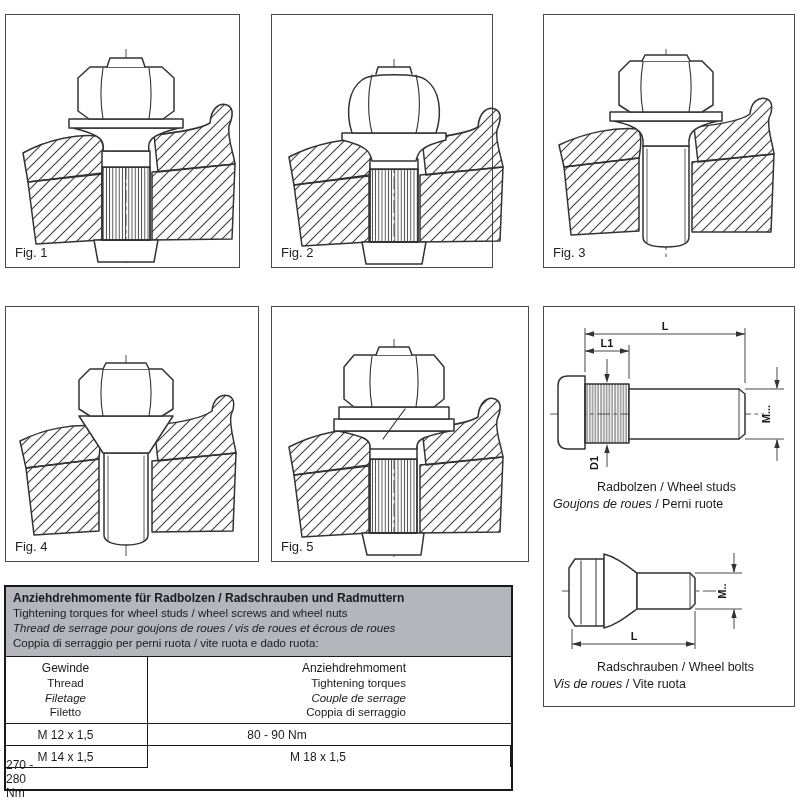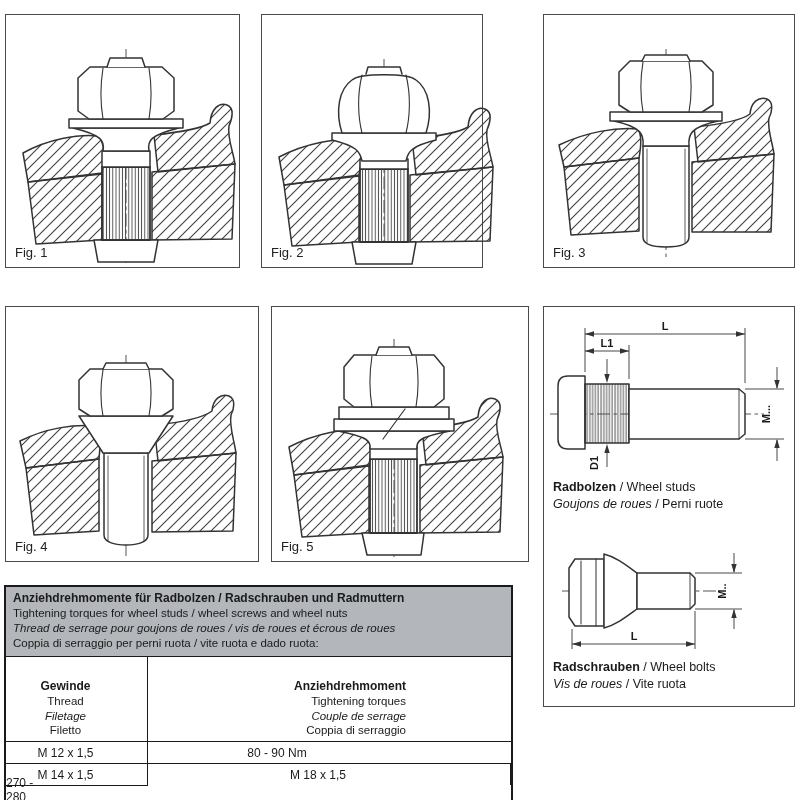--- a/index.html
+++ b/index.html
@@ -2,34 +2,34 @@
 <html><head>
 <meta charset="utf-8">
 <style>
   html,body{margin:0;padding:0;background:#fff;}
   body{width:800px;height:800px;font-family:"Liberation Sans",sans-serif;color:#1a1a1a;position:relative;}
   .page{position:absolute;left:0;top:0;width:800px;height:800px;background:#fff;}
   .panel{position:absolute;border:1.6px solid #4a4a4a;background:#fff;box-sizing:border-box;}
   .panel svg{position:absolute;left:0;top:0;}
   .figlabel{position:absolute;left:9px;bottom:7px;font-size:13px;color:#222;}
   .cap{position:absolute;left:9px;font-size:12.5px;line-height:16.5px;color:#1a1a1a;white-space:nowrap;}
-  .cap b{font-weight:bold;}
+  .cap b{font-weight:normal;margin-left:44px;}
   .cap i{font-style:italic;}
   
   .tt{position:absolute;left:4px;top:585px;width:509px;box-sizing:border-box;border:2px solid #1a1a1a;font-size:11.5px;background:#fff;}
   .tt-head{padding:4px 17px 5px 7px;line-height:15px;border-bottom:1.8px solid #1a1a1a;}
   .tt-head .l1{font-weight:bold;font-size:12px;}
   .tt-head .l3{font-style:italic;}
   .tt-grid{display:grid;grid-template-columns:142px 1fr;}
   .cell{box-sizing:border-box;}
   .c1{border-right:1.7px solid #1a1a1a;}
   .ch{padding:4px 0 3px 0;text-align:center;line-height:14.8px;}
   .ch.c1{padding-right:22px;}
   .ch.c2{padding-right:105px;text-align:right;}
-  .ch .b{font-weight:bold;font-size:12px;margin-top:18px;}
+  .ch .b{font-weight:normal;font-size:12px;}
   .ch .i{font-style:italic;}
   .dr{border-top:1.7px solid #1a1a1a;height:22px;display:flex;align-items:center;justify-content:center;font-size:12px;}
   .dr.c1{padding-right:22px;}
   .dr.c2{padding-right:105px;}
   
   .ln{stroke:#333;fill:none;stroke-width:1.5;stroke-linejoin:round;stroke-linecap:round;}
   .thin{stroke:#333;stroke-width:0.9;fill:none;}
   .dimtxt{font-family:"Liberation Sans",sans-serif;font-size:11px;font-weight:bold;fill:#1a1a1a;}
 </style>
 </head>
@@ -61,21 +61,21 @@
         <path d="M67,113 C96,120 99,126 97,136 L143,136 C141,126 144,120 173,113 Z" fill="#fff"></path>
         <rect x="63" y="104" width="114" height="9" fill="#fff"></rect>
         <path d="M84,52 L156,52 L168,63 L168,96 L157,104 L83,104 L72,96 L72,63 Z" fill="#fff"></path>
         <path d="M97,53 C94,72 94,86 97,104 M143,53 C146,72 146,86 143,104" stroke-width="1.1"></path>
         <path d="M101,52 L104,43 L136,43 L139,52" fill="#fff"></path>
       </g>
     </svg>
     <div class="figlabel">Fig. 1</div>
   </div>
 
-  <div class="panel" style="left:261px;top:14px;width:222px;height:254px">
+  <div class="panel" style="left:271px;top:14px;width:222px;height:254px">
     <svg width="254" height="250" viewBox="0 0 254 250">
       <defs>
         <pattern id="h2" patternUnits="userSpaceOnUse" width="11" height="11">
           <path d="M-3,14 L14,-3 M-3,3 L3,-3 M8,14 L14,8" stroke="#3f3f3f" stroke-width="1.1" fill="none"></path>
         </pattern>
         <pattern id="k2" patternUnits="userSpaceOnUse" width="3.2" height="4">
           <line x1="1.2" y1="0" x2="1.2" y2="4" stroke="#3f3f3f" stroke-width="0.9"></line>
         </pattern>
       </defs>
       <line x1="122" y1="44" x2="122" y2="248" stroke="#555" stroke-width="1" stroke-dasharray="13 3.5 3.5 3.5"></line>

